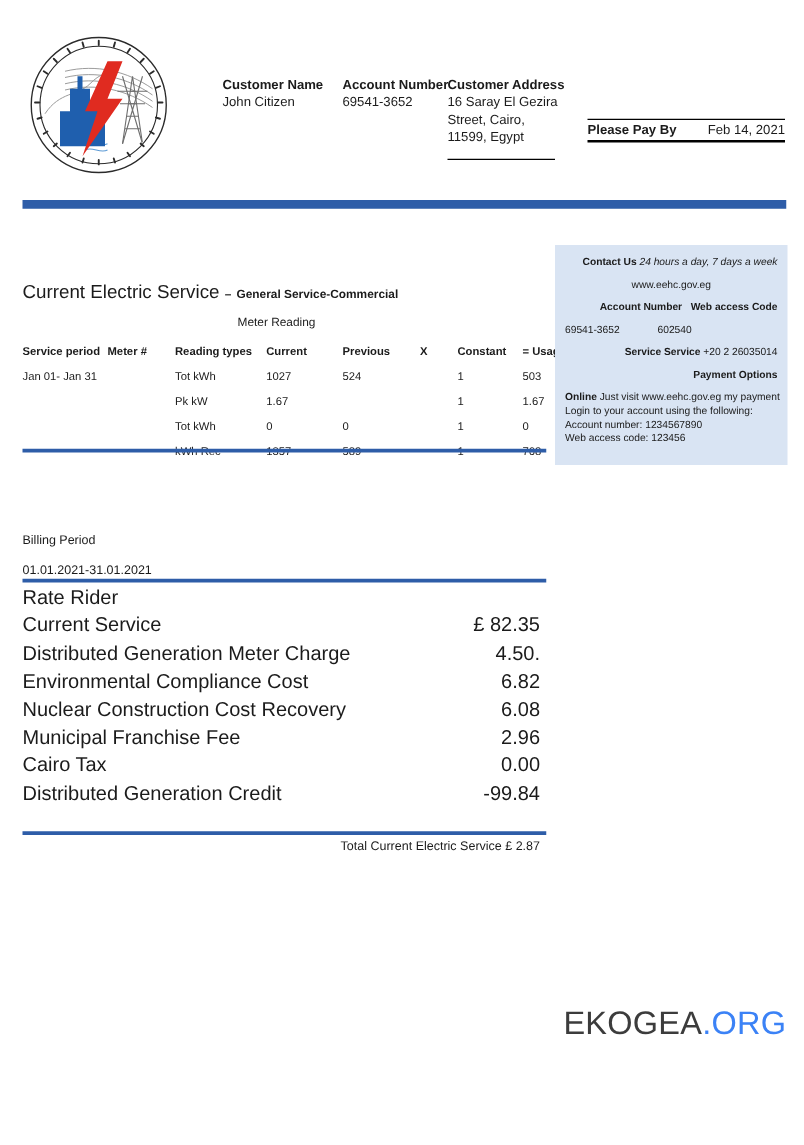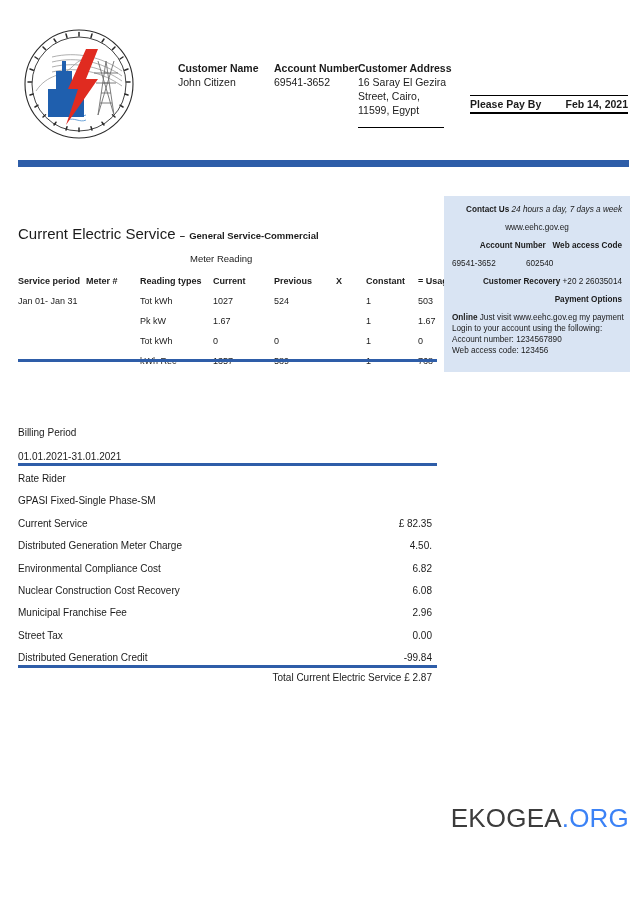--- a/index.html
+++ b/index.html
@@ -69,21 +69,21 @@
   #paybox .prow {
     position: relative;
     height: 16px;
     line-height: 16px;
   }
   #paybox .pl { font-weight: bold; }
   #paybox .pr {
     position: absolute;
     right: 0;
     top: 0;
-    font-weight: bold;
+    font-weight: normal;
   }
 
   
   #master-bar {
     position: absolute;
     left: 18px;
     top: 160px;
     width: 611px;
     height: 7px;
     background: #2E5DA8;
@@ -179,21 +179,21 @@
     top: 463px;
     width: 419px;
     height: 3px;
     background: #2E5DA8;
   }
   #charges {
     position: absolute;
     left: 18px;
     top: 468px;
     width: 419px;
-    font-size: 10px;
+    font-size: 16px;
   }
   #charges .crow {
     position: relative;
     height: 22.4px;
     line-height: 22.4px;
   }
   #charges .cl { white-space: nowrap; }
   #charges .cv {
     position: absolute;
     right: 5px;
@@ -407,21 +407,21 @@
       <div class="cb-line b">
         <span>Account Number</span>
         &nbsp;
         <span>Web access Code</span>
       </div>
       <div class="cb-codes">
         <span>69541-3652</span>
         <span class="k2">602540</span>
       </div>
       <div class="cb-line">
-        <span class="b">Customer Recovery</span>
+        <span class="b">Service Service</span>
         <span>+20 2 26035014</span>
       </div>
       <div class="cb-line b">Payment Options</div>
       <div class="cb-tight">
         <span class="b">Online</span>
         <span>Just visit  www.eehc.gov.eg  my payment</span>
       </div>
       <div class="cb-tight">Login to your account using the following:</div>
       <div class="cb-tight">Account number: 1234567890</div>
       <div class="cb-tight">Web access code: 123456</div>
@@ -432,44 +432,41 @@
     <div>Billing Period</div>
     <div>01.01.2021-31.01.2021</div>
   </div>
   <div id="rate-rule"></div>
 
   <div id="charges">
     <div class="crow">
       <span class="cl">Rate Rider</span>
     </div>
     <div class="crow">
-      <span class="cl">GPASI Fixed-Single Phase-SM</span>
-    </div>
-    <div class="crow">
       <span class="cl">Current Service</span>
       <span class="cv">£ 82.35</span>
     </div>
     <div class="crow">
       <span class="cl">Distributed Generation Meter Charge</span>
       <span class="cv">4.50.</span>
     </div>
     <div class="crow">
       <span class="cl">Environmental Compliance Cost</span>
       <span class="cv">6.82</span>
     </div>
     <div class="crow">
       <span class="cl">Nuclear Construction Cost Recovery</span>
       <span class="cv">6.08</span>
     </div>
     <div class="crow">
       <span class="cl">Municipal Franchise Fee</span>
       <span class="cv">2.96</span>
     </div>
     <div class="crow">
-      <span class="cl">Street Tax</span>
+      <span class="cl">Cairo Tax</span>
       <span class="cv">0.00</span>
     </div>
     <div class="crow">
       <span class="cl">Distributed Generation Credit</span>
       <span class="cv">-99.84</span>
     </div>
   </div>
 
   <div id="total-rule"></div>
   <div id="total-line">Total Current Electric Service £ 2.87</div>

